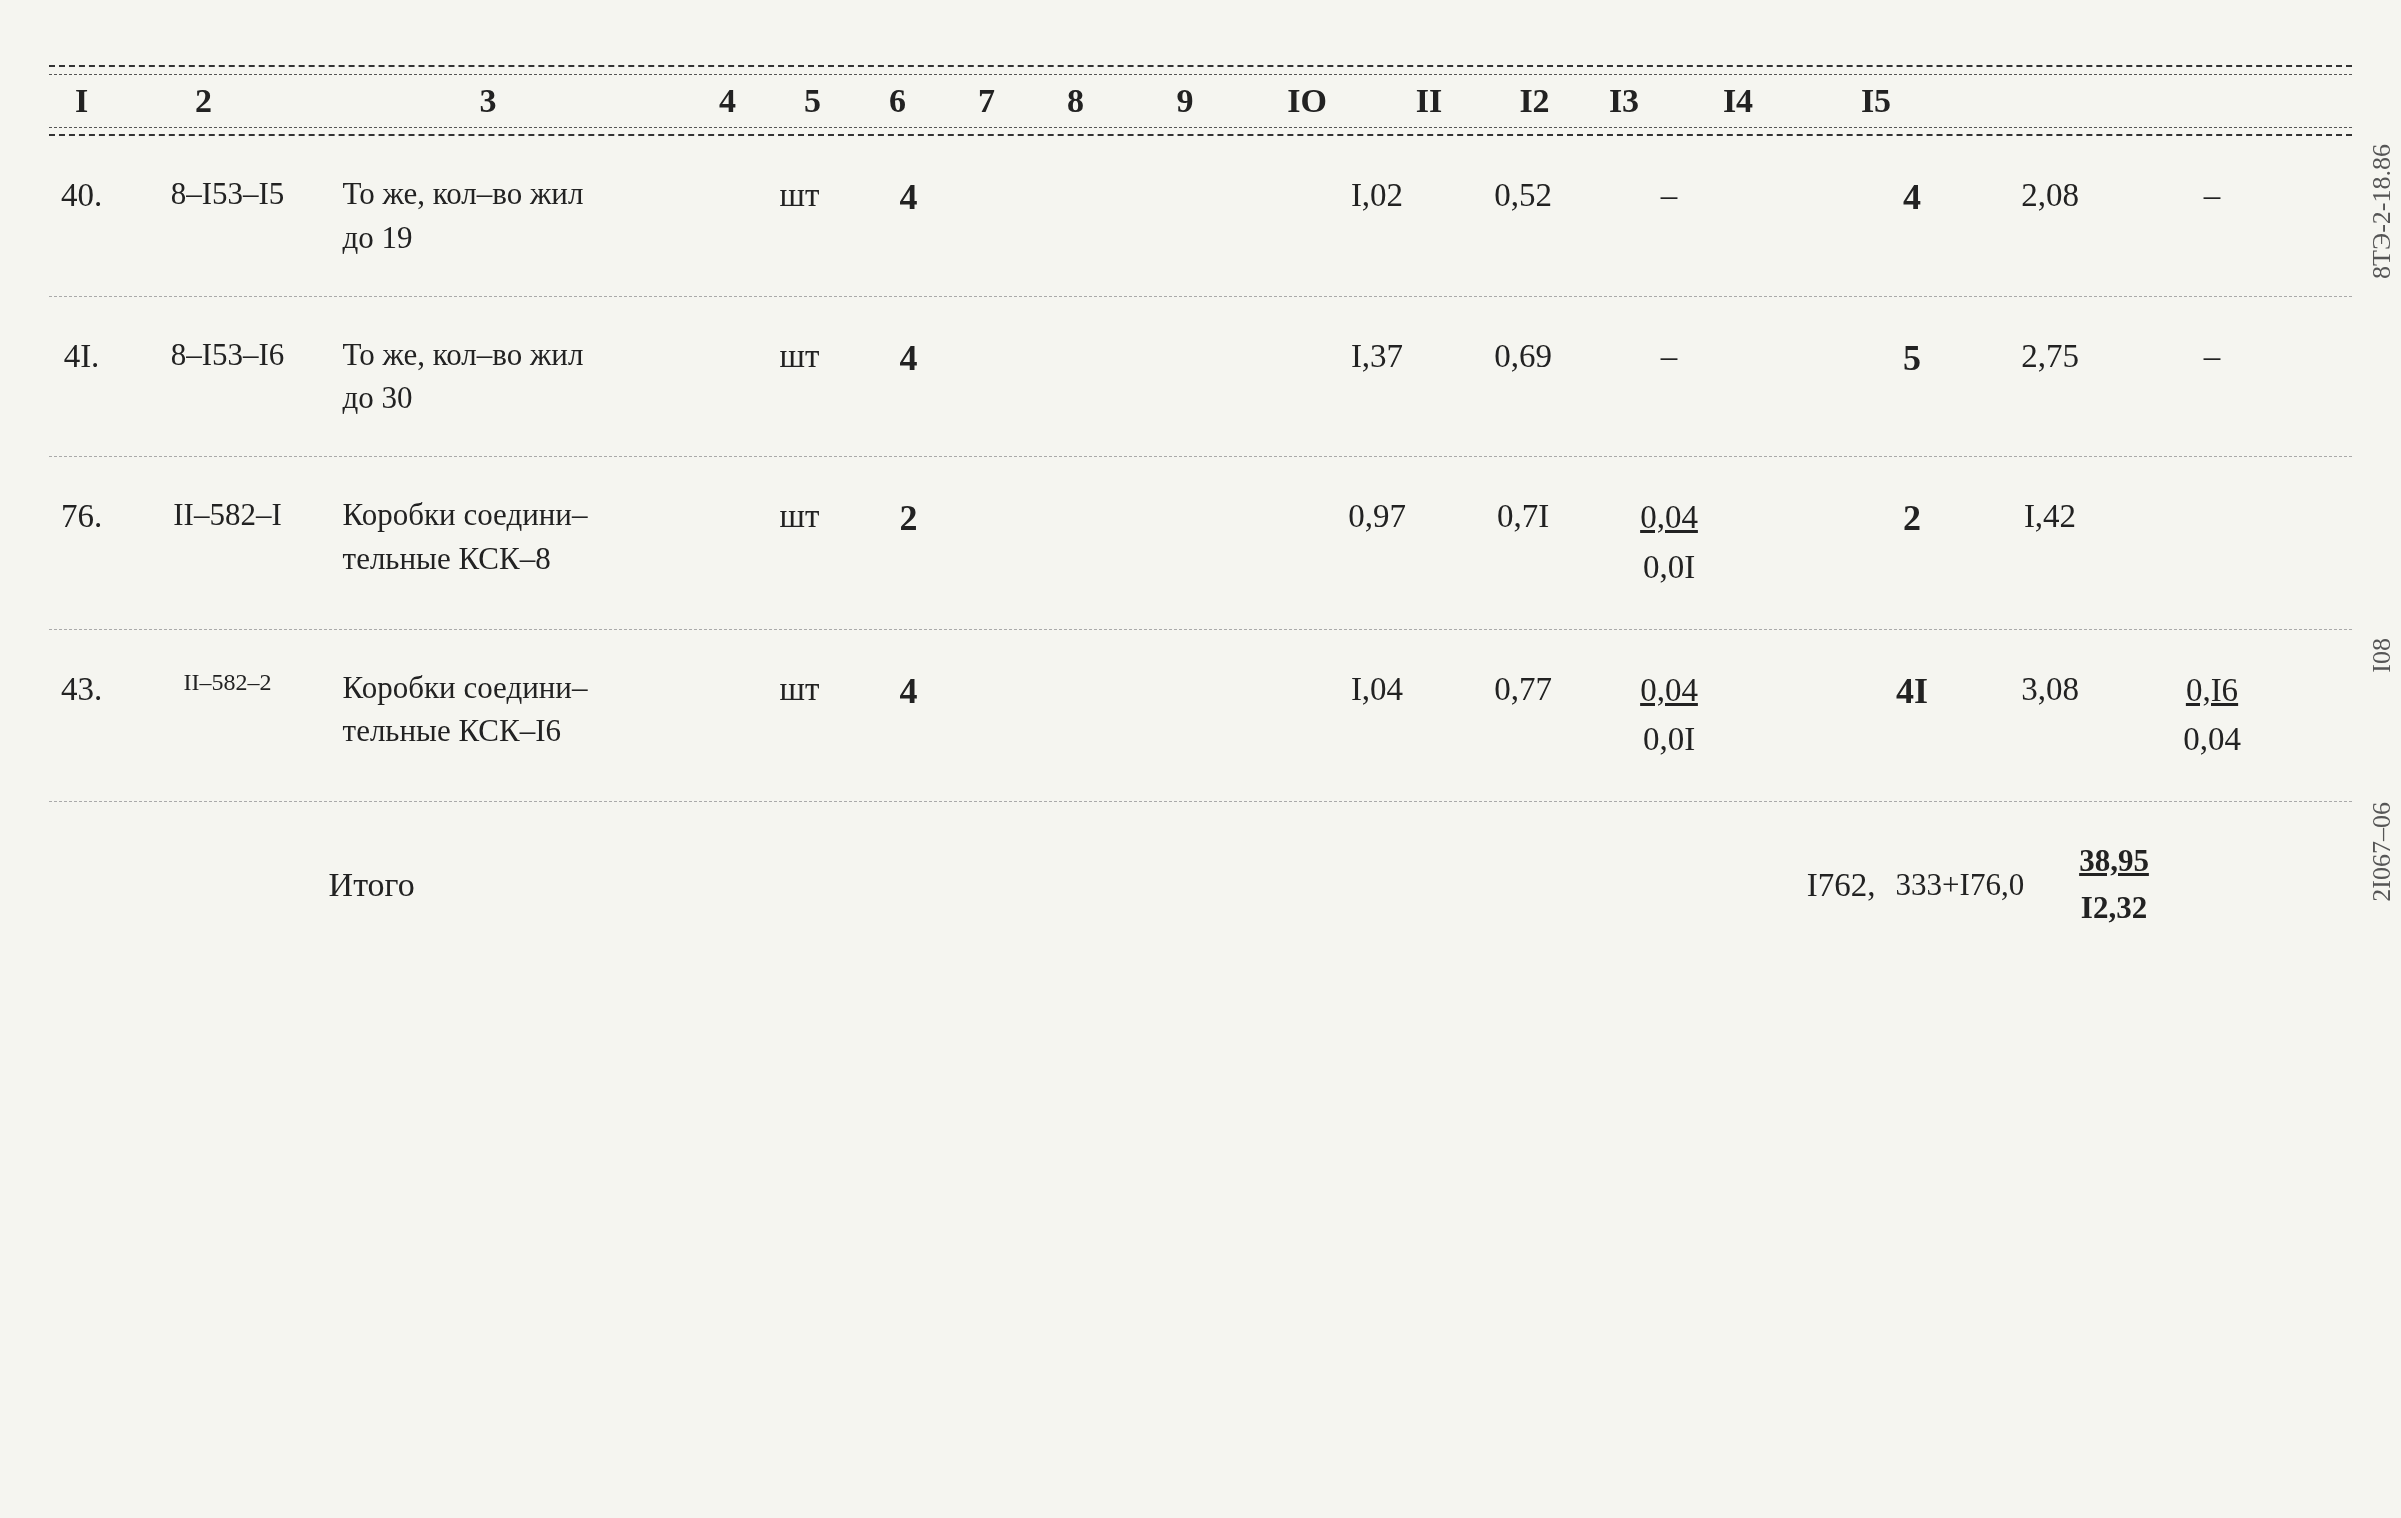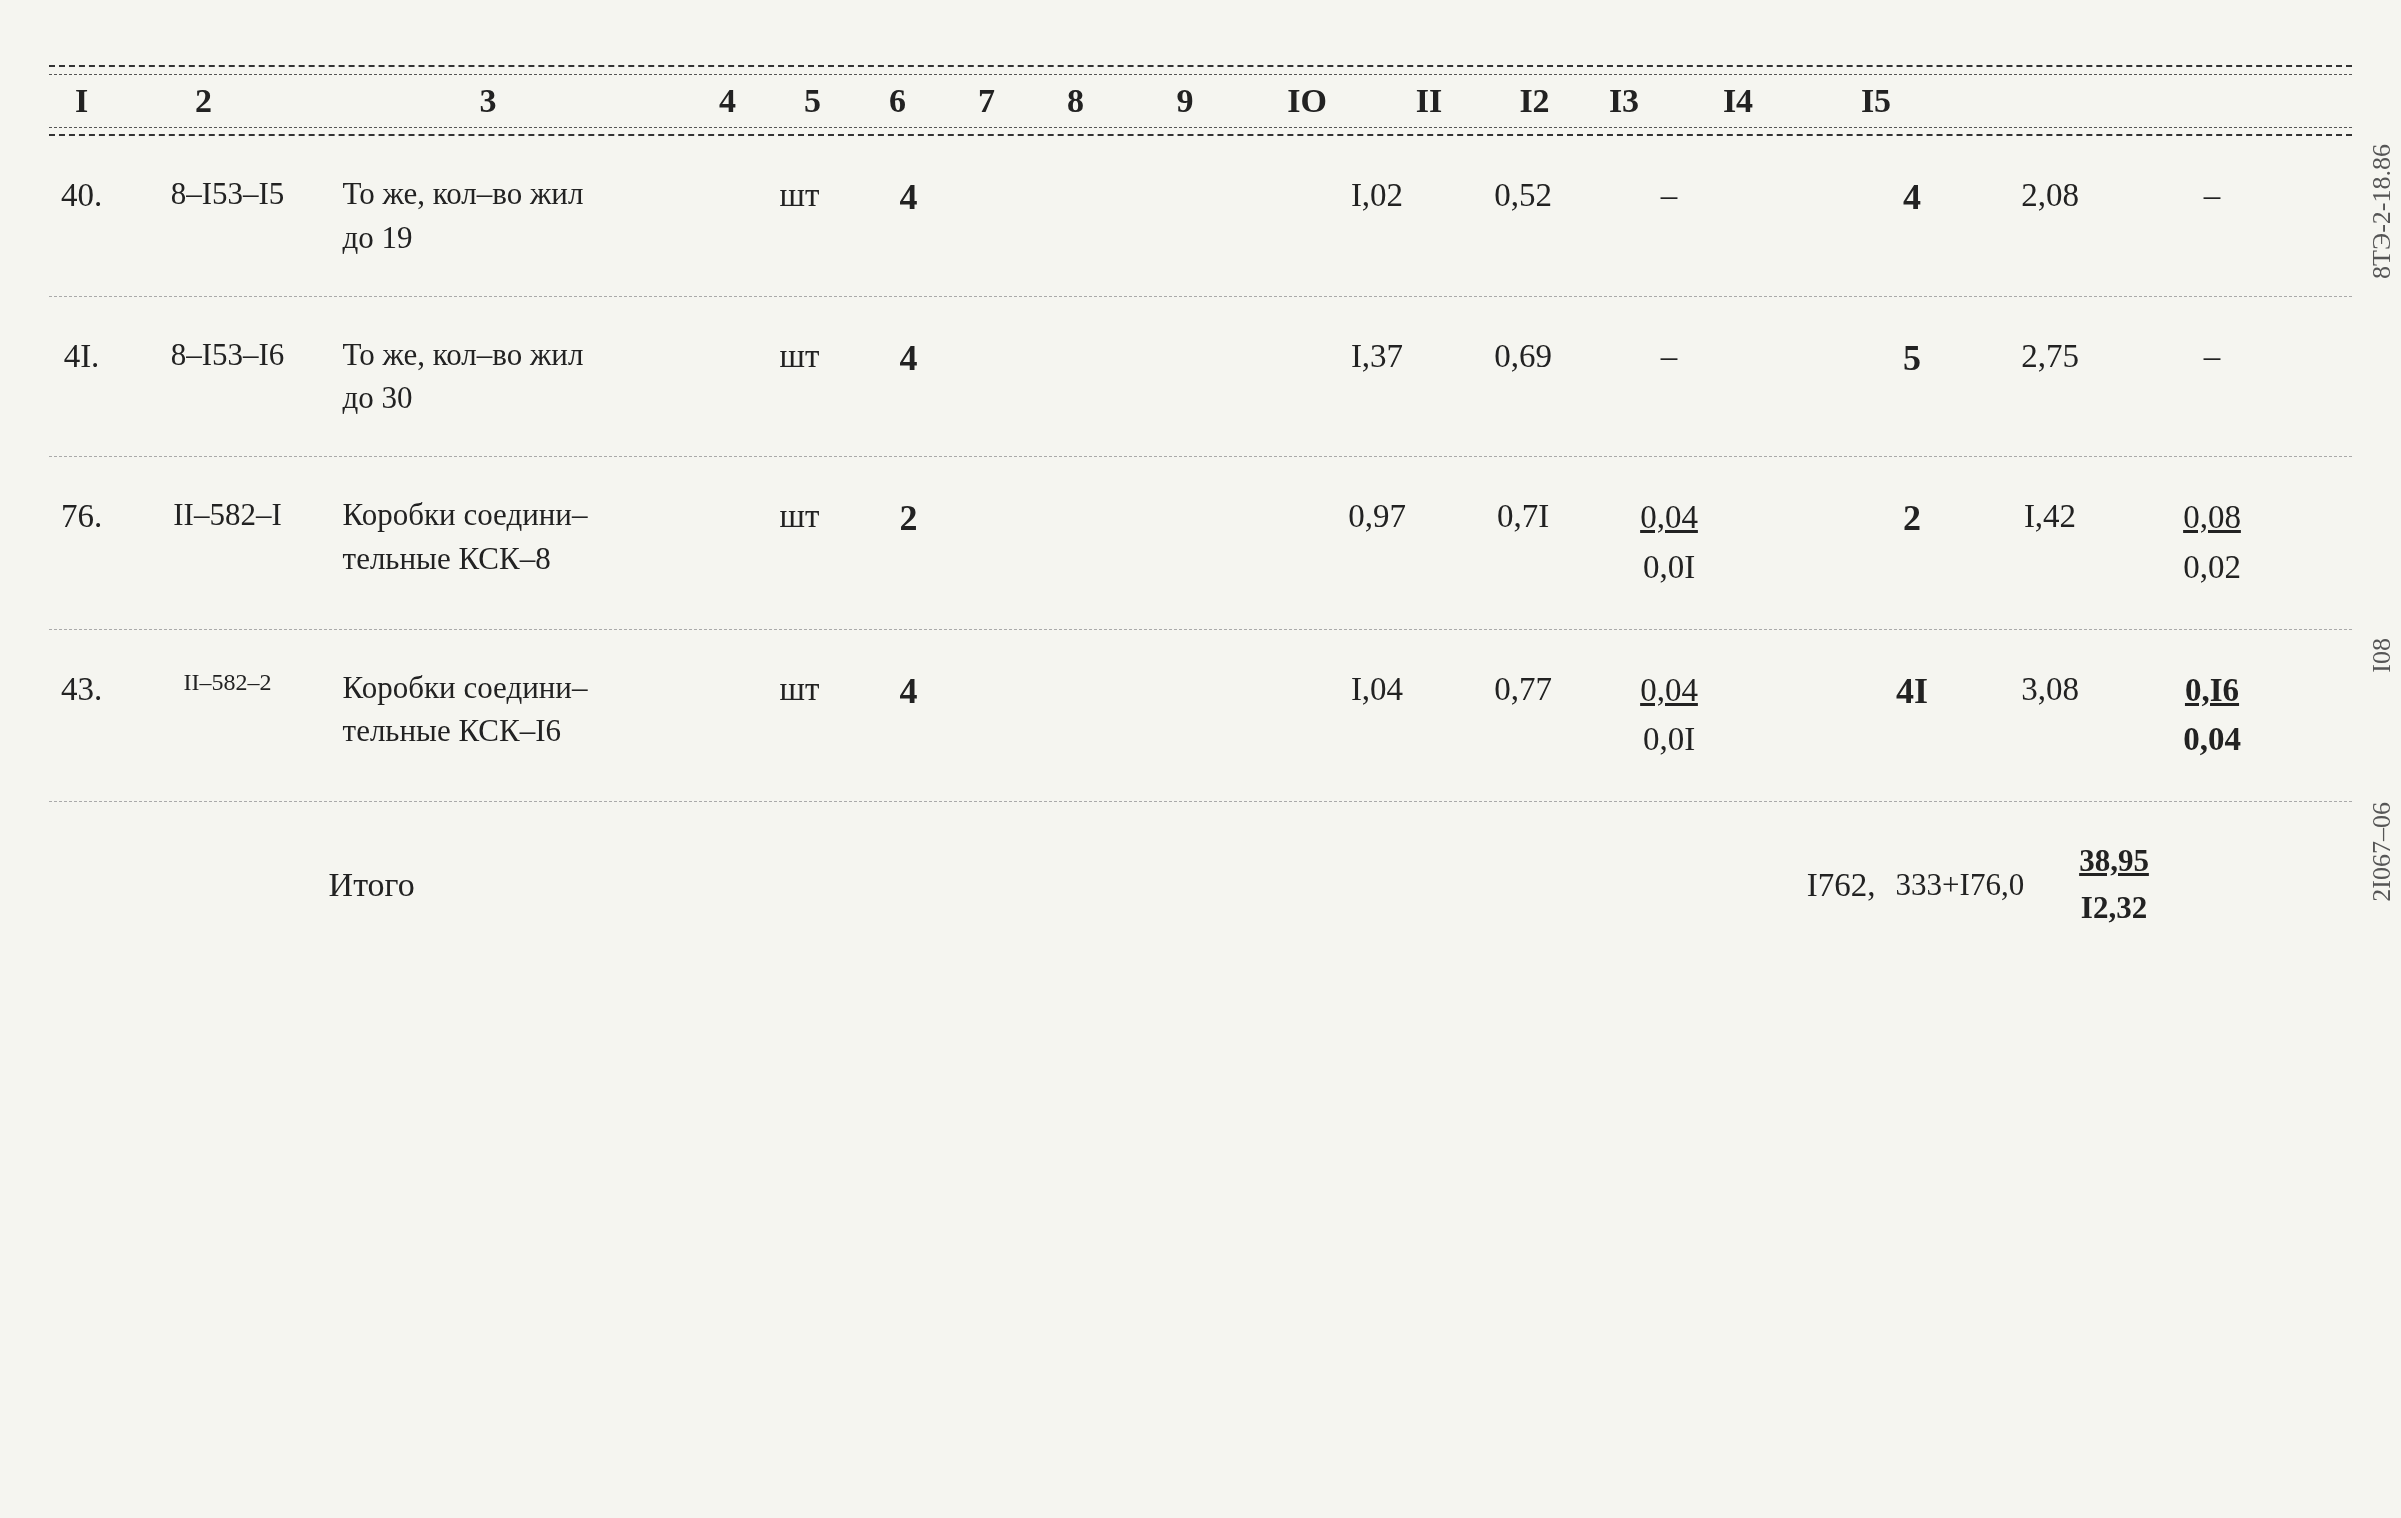--- a/index.html
+++ b/index.html
@@ -201,24 +201,20 @@
         <div class="cell col8"></div>
         <div class="cell col9">0,97</div>
         <div class="cell col10">0,7I</div>
         <div class="cell col11" style="line-height:1.5;">
           <span class="underline">0,04</span><br>
           <span>0,0I</span>
         </div>
         <div class="cell col12"></div>
         <div class="cell col13" style="font-weight:bold; font-size:36px;">2</div>
         <div class="cell col14">I,42</div>
-        <div class="cell col15" style="line-height:1.5;">
-          <span class="underline">0,08</span><br>
-          <span>0,02</span>
-        </div>
       </div>
     </div>
 
     <div class="data-section" style="position:relative; padding: 33px 0 33px 0;">
       <div class="data-row">
         <div class="cell col1">43.</div>
         <div class="cell col2" style="font-size:24px;">II–582–2</div>
         <div class="cell col3 left" style="font-size:31px; line-height:1.4;">
           <span>Коробки соедини–</span><br>
           <span>тельные КСК–I6</span>
@@ -230,21 +226,21 @@
         <div class="cell col8"></div>
         <div class="cell col9">I,04</div>
         <div class="cell col10">0,77</div>
         <div class="cell col11" style="line-height:1.5;">
           <span class="underline">0,04</span><br>
           <span>0,0I</span>
         </div>
         <div class="cell col12"></div>
         <div class="cell col13" style="font-weight:bold; font-size:36px;">4I</div>
         <div class="cell col14">3,08</div>
-        <div class="cell col15" style="line-height:1.5;font-weight:bold;">
+        <div class="cell col15" style="line-height:1.5;">
           <span class="underline">0,I6</span><br>
           <span>0,04</span>
         </div>
       </div>
 
       <div class="right-stamp" style="top: 8.1px; right: -45px; font-size:26px;">
         <span>I08</span>
       </div>
     </div>
 

